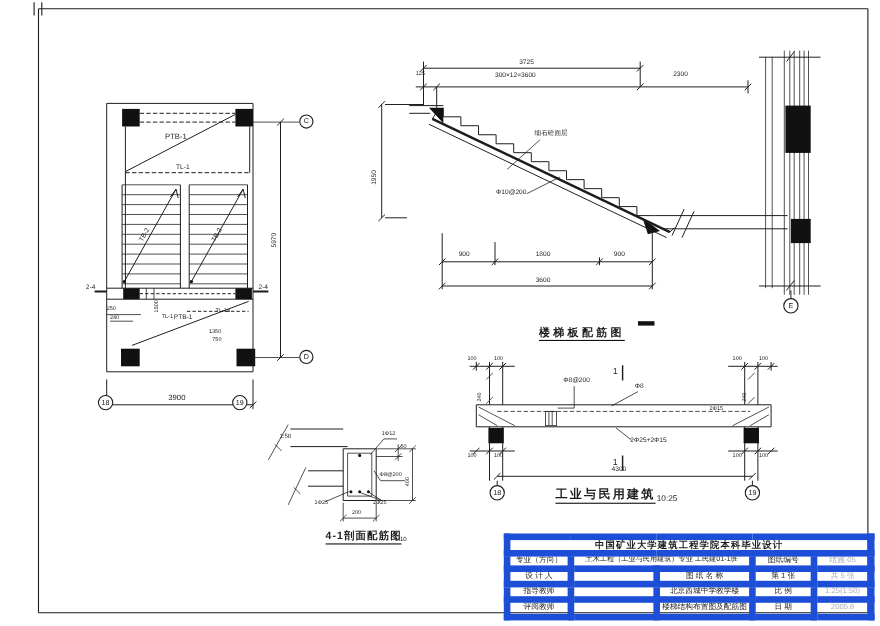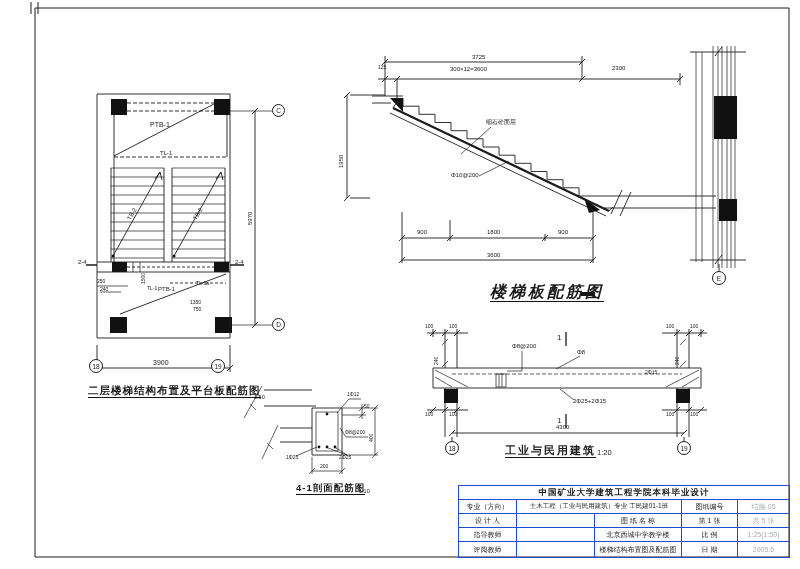--- a/index.html
+++ b/index.html
@@ -14,21 +14,21 @@
   .bub{
     position:absolute;border:1px solid #1c1c1c;border-radius:50%;
     display:flex;align-items:center;justify-content:center;
     font-size:6.5px;background:#fff;box-sizing:border-box;
   }
   table.tb{
     position:absolute;left:458px;top:485px;width:331px;height:72px;
     border-collapse:collapse;table-layout:fixed;font-size:7px;
   }
   table.tb td{
-    border:1px solid #1d4ed8;padding:0;text-align:center;vertical-align:middle;
+    border:6px solid #1d4ed8;padding:0;text-align:center;vertical-align:middle;
     overflow:hidden;white-space:nowrap;line-height:1;
   }
   .gray{color:#a9adb3;}
   .uni{font-size:8.5px;font-weight:bold;letter-spacing:1px;}
   .small65{font-size:6.5px;}
 </style>
 </head>
 <body>
 
 <div class="sheet">
@@ -155,35 +155,34 @@
   <span class="t" style="left:97px;top:279px;font-size:5px;">250</span>
   <span class="t" style="left:100px;top:287px;font-size:5px;">240</span>
   <span class="t" style="left:190px;top:300px;font-size:5px;">1350</span>
   <span class="t" style="left:193px;top:307px;font-size:5px;">750</span>
   <span class="t" style="left:153px;top:359px;font-size:7px;">3900</span>
   <span class="t rot" style="left:247px;top:225px;font-size:6px;">5970</span>
   <span class="bub" style="left:89px;top:359px;width:14px;height:14px;">18</span>
   <span class="bub" style="left:211px;top:359px;width:14px;height:14px;">19</span>
   <span class="bub" style="left:272px;top:104px;width:13px;height:13px;">C</span>
   <span class="bub" style="left:272px;top:318px;width:13px;height:13px;">D</span>
-  <span class="t cap" style="left:88px;top:385px;font-size:10.5px;">二层楼梯结构布置及平台板配筋图</span>
   <span class="t" style="left:254px;top:395px;font-size:5.5px;">1:50</span>
 
   <span class="t" style="left:472px;top:54px;font-size:6px;">3725</span>
   <span class="t" style="left:378px;top:65px;font-size:5px;">125</span>
   <span class="t" style="left:450px;top:66px;font-size:6px;">300×12=3600</span>
   <span class="t" style="left:612px;top:65px;font-size:6px;">2300</span>
   <span class="t rot" style="left:338px;top:168px;font-size:6px;">1950</span>
   <span class="t" style="left:486px;top:119px;font-size:6px;">细石砼面层</span>
   <span class="t" style="left:451px;top:172px;font-size:6px;">Φ10@200</span>
   <span class="t" style="left:417px;top:229px;font-size:6px;">900</span>
   <span class="t" style="left:487px;top:229px;font-size:6px;">1800</span>
   <span class="t" style="left:558px;top:229px;font-size:6px;">900</span>
   <span class="t" style="left:487px;top:252px;font-size:6px;">3600</span>
-  <span class="t cap" style="left:490px;top:284px;font-size:16px;letter-spacing:3px;font-style:italic;">楼梯板配筋图</span>
+  <span class="t cap" style="left:490px;top:298px;font-size:10px;letter-spacing:3px;">楼梯板配筋图</span>
 
   <span class="bub" style="left:712px;top:271px;width:14px;height:14px;">E</span>
 
   <span class="t" style="left:425px;top:324px;font-size:5px;">100</span>
   <span class="t" style="left:449px;top:324px;font-size:5px;">100</span>
   <span class="t" style="left:666px;top:324px;font-size:5px;">100</span>
   <span class="t" style="left:690px;top:324px;font-size:5px;">100</span>
   <span class="t rot" style="left:434px;top:365px;font-size:5px;">240</span>
   <span class="t rot" style="left:675px;top:365px;font-size:5px;">240</span>
   <span class="t" style="left:512px;top:343px;font-size:6px;">Φ8@200</span>
@@ -193,21 +192,21 @@
   <span class="t" style="left:645px;top:370px;font-size:5px;">2Φ15</span>
   <span class="t" style="left:573px;top:398px;font-size:6px;">2Φ25+2Φ15</span>
   <span class="t" style="left:425px;top:412px;font-size:5px;">100</span>
   <span class="t" style="left:449px;top:412px;font-size:5px;">100</span>
   <span class="t" style="left:666px;top:412px;font-size:5px;">100</span>
   <span class="t" style="left:690px;top:412px;font-size:5px;">100</span>
   <span class="t" style="left:556px;top:424px;font-size:6px;">4300</span>
   <span class="bub" style="left:445px;top:441px;width:14px;height:14px;">18</span>
   <span class="bub" style="left:677px;top:441px;width:14px;height:14px;">19</span>
   <span class="t cap" style="left:505px;top:445px;font-size:11px;letter-spacing:2px;">工业与民用建筑</span>
-  <span class="t" style="left:597px;top:449px;font-size:7.5px;">1:20</span>
+  <span class="t" style="left:597px;top:449px;font-size:7.5px;">10:25</span>
 
   <span class="t" style="left:347px;top:392px;font-size:5px;">1Φ12</span>
   <span class="t" style="left:364px;top:404px;font-size:5px;">50</span>
   <span class="t rot" style="left:369px;top:442px;font-size:5px;">400</span>
   <span class="t" style="left:345px;top:430px;font-size:5px;">Φ8@200</span>
   <span class="t" style="left:286px;top:455px;font-size:5px;">1Φ25</span>
   <span class="t" style="left:339px;top:455px;font-size:5px;">2Φ25</span>
   <span class="t" style="left:320px;top:464px;font-size:5px;">200</span>
   <span class="t cap" style="left:296px;top:483px;font-size:9.5px;letter-spacing:1px;">4-1剖面配筋图</span>
   <span class="t" style="left:359px;top:489px;font-size:5.5px;">1:10</span>

